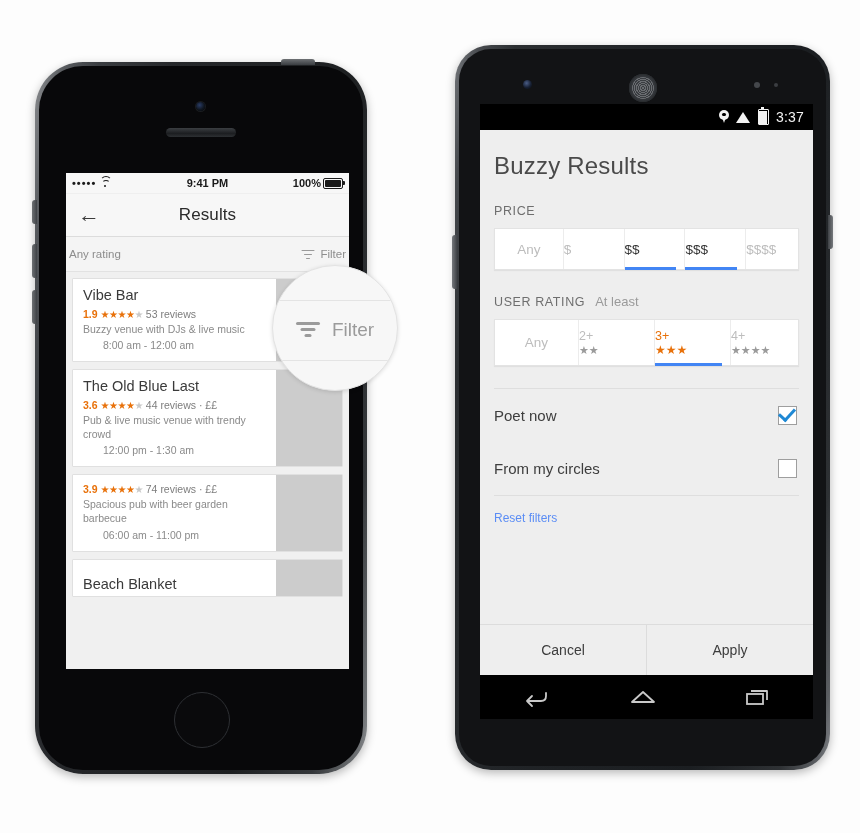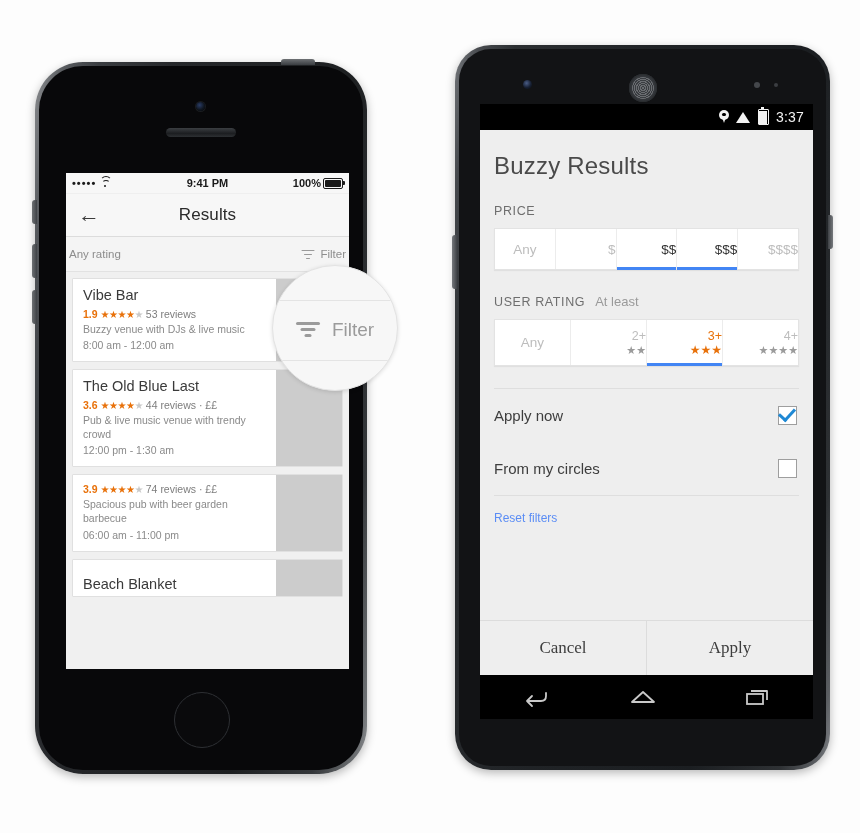--- a/index.html
+++ b/index.html
@@ -107,21 +107,21 @@
     background:#fff; border:1px solid #e0e0e0; border-radius:1px;
     margin-bottom: 7px; display:flex; overflow:hidden;
   }
   .card .body { flex:1; padding: 8px 9px 9px 10px; min-width:0; }
   .card .name { font-size:14.5px; color:#3a3a3a; margin-bottom:4px; line-height:1.15; }
   .card .meta { font-size:10.5px; color:#7d7d7d; margin-bottom:2px; white-space:nowrap; }
   .card .meta .score { color:#e8710a; font-weight:bold; }
   .card .stars { color:#e8710a; letter-spacing:-0.5px; font-size:10px; }
   .card .stars .off { color:#c9c9c9; }
   .card .desc { font-size:10.5px; color:#8a8a8a; line-height:1.35; margin-bottom:2px; }
-  .card .hours { font-size:10.5px; color:#8a8a8a; line-height:1.35; }
+  .card .hours { font-size:10.5px; color:#8a8a8a; line-height:1.35;margin-left:20px; }
   .card .thumb { width:66px; flex:0 0 66px; background:#ccc; }
   .thumb-vibe { background:
       radial-gradient(ellipse at 50% 62%, rgba(255,214,120,.95) 0%, rgba(240,120,40,.75) 30%, rgba(150,40,30,.55) 60%, rgba(60,20,20,.8) 100%),
       linear-gradient(180deg,#3f6b2c 0%, #7ba33f 16%, #d9722a 40%, #c24f22 66%, #3a1713 100%); }
   .thumb-blue { background:
       linear-gradient(180deg,#9ecbe8 0%, #bcd9ee 16%, #cdbd9a 22%, #d8ccaa 48%, #6b6257 64%, #1c1a19 78%, #2b2925 100%); }
   .thumb-poet { background:
       radial-gradient(circle at 35% 18%, rgba(255,240,200,.9) 0%, rgba(220,180,120,.3) 22%, transparent 45%),
       linear-gradient(180deg,#d8c9a6 0%, #b33f33 20%, #8e2a22 45%, #c8b07a 52%, #7b2018 70%, #3a0f0c 100%); }
   .thumb-beach { background: linear-gradient(180deg,#8d9aa4 0%, #5d6a75 40%, #3c4852 70%, #2a333b 100%); }
@@ -190,22 +190,22 @@
   .batt-an i{position:absolute;inset:0.5px;background:#f2f2f2;}
   .an-clock { font-size:14px; letter-spacing:.2px; }
 
   .an-body { flex:1; background:#eeeeee; padding: 0 14px; overflow:hidden; position:relative; }
   .an-title { font-size:24px; color:#4a4a4a; font-weight:normal; padding: 22px 0 0 0; letter-spacing:.2px; }
   .an-sec-label { font-size:12.5px; color:#6e6e6e; letter-spacing:.6px; margin-top:24px; margin-bottom:10px; }
   .an-sec-label .sub { color:#9a9a9a; letter-spacing:0; margin-left:6px; font-size:13px; }
 
   .seg { display:flex; background:#fff; border:1px solid #e3e3e3; box-shadow:0 1px 1px rgba(0,0,0,.06); }
   .seg .cell {
-    flex:1; text-align:right; padding: 13px 0 12px 0;
-    font-size:13.5px; color:#bdbdbd; border-left:1px solid #ececec; position:relative;
+    flex:1; text-align:left; padding: 13px 0 12px 0;
+    font-size:13.5px; color:#bdbdbd; border-left:1px solid #ececec; position:relative;margin-left:8px;
   }
   .seg .cell:first-child { border-left:none; }
   .seg.rating .cell { padding: 8px 0 8px 0; }
   .seg .cell.sel { color:#333; }
   .seg .cell.sel::after {
     content:""; position:absolute; left:0; right:0; bottom:-1px; height:3px; background:#4285f4;
   }
   .seg .cell .num { font-size:12.5px; line-height:1.3; }
   .seg .cell .st { font-size:11px; letter-spacing:0px; color:#9b9b9b; line-height:1.1; display:block; }
   .seg .cell.sel-orange { color:#e8710a; }
@@ -218,21 +218,21 @@
   .an-row .lbl { font-size:15px; color:#3d3d3d; }
   .cbox { width:17px;height:17px;border:1.5px solid #9e9e9e; background:#fff; position:relative; }
   .cbox.on::after {
     content:""; position:absolute; left:3px; top:-2px; width:7px; height:13px;
     border:solid #1e88d4; border-width:0 3px 3px 0; transform: rotate(42deg);
   }
   .an-divider2 { height:1px; background:#dedede; }
   .an-reset { font-size:12px; color:#5b8df5; padding: 15px 0 0 0; }
 
   .an-actions { display:flex; border-top:1px solid #dcdcdc; background:#eeeeee; }
-  .an-actions .act { flex:1; text-align:center; padding: 17px 0; font-size:17px; color:#3d3d3d;font-family:Liberation Serif, serif; }
+  .an-actions .act { flex:1; text-align:center; padding: 17px 0; font-size:14px; color:#3d3d3d; }
   .an-actions .act:first-child { border-right:1px solid #dcdcdc; }
 
   .an-navbar { height:44px; background:#000; display:flex; align-items:center; justify-content:space-around; }
   .nav-back { width:20px;height:16px; position:relative; }
   .nav-back svg, .nav-home svg, .nav-recent svg { display:block; }
 </style>
 </head>
 <body>
 
 <div id="stage">
@@ -412,21 +412,21 @@
             </div>
             <div class="cell">
               <span class="num">4+</span>
               <span class="st">★★★★</span>
             </div>
           </div>
 
           <div class="an-divider"></div>
 
           <div class="an-row">
-            <span class="lbl">Apply now</span>
+            <span class="lbl">Poet now</span>
             <span class="cbox on"></span>
           </div>
 
           <div class="an-row">
             <span class="lbl">From my circles</span>
             <span class="cbox"></span>
           </div>
 
           <div class="an-divider2"></div>
 

